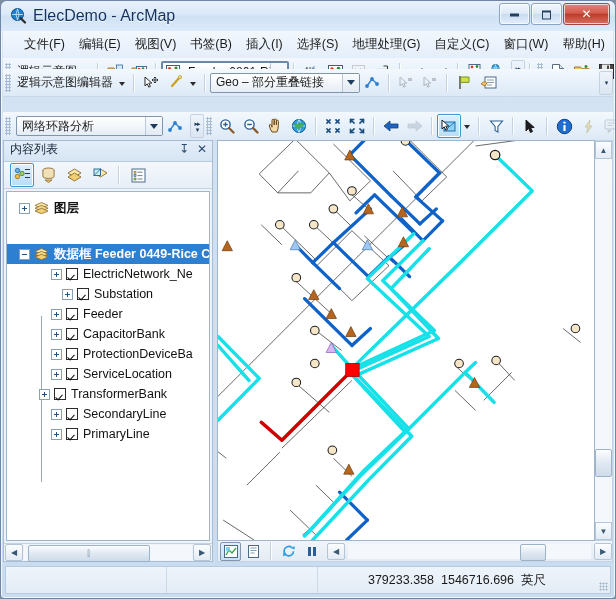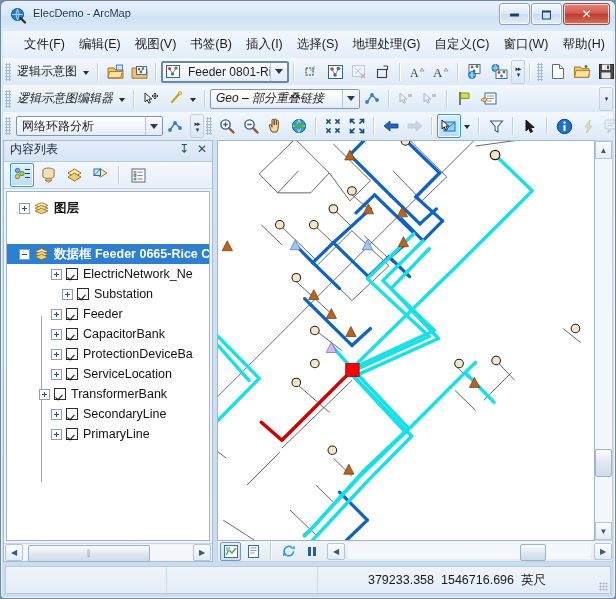--- a/index.html
+++ b/index.html
@@ -34,21 +34,21 @@
     border-radius: 6px 6px 0 0;
   }
   .title-icon {
     position: absolute;
     left: 9px; top: 6px;
     width: 17px; height: 17px;
   }
   .title-text {
     position: absolute;
     left: 32px; top: 6px;
-    font-size: 11px;
+    font-size: 16px;
     color: #12315c;
     text-shadow: 0 1px 0 rgba(255,255,255,0.9);
     white-space: nowrap;
   }
   .winbtns {
     position: absolute;
     right: 5px; top: 2px;
     display: flex;
     gap: 1px;
   }
@@ -100,21 +100,21 @@
   
   .tbrow {
     position: absolute;
     left: 2px; right: 2px;
     display: flex;
     align-items: center;
     background: linear-gradient(to bottom, #f3f8fd 0%, #e6f0fa 55%, #dde9f6 100%);
     border-bottom: 1px solid #c8d8ea;
   }
   .tb1 { top: 57px; height: 27px; }
-  .tb2 { top: 84px; height: 27px; font-style: italic; }
+  .tb2 { top: 68px; height: 27px; }
   .tb3 { top: 111px; height: 28px; }
 
   .grip {
     width: 6px; height: 18px;
     margin: 0 3px 0 2px;
     flex: none;
     background-image: radial-gradient(circle, #9db2c9 1px, transparent 1.2px);
     background-size: 3px 3px;
     opacity: .85;
   }
@@ -927,21 +927,21 @@
 
           <div class="tnode sel bold" style="padding-left:12px;">
             <span class="expander"></span>
             <span class="layers-icon">
               <svg width="15" height="12" viewBox="0 0 15 12">
                 <path d="M7.5 0.6 L14 3.4 L7.5 6.2 L1 3.4 z" fill="#ffe9a8" stroke="#8a6a2a" stroke-width=".8"></path>
                 <path d="M7.5 3.4 L14 6.2 L7.5 9 L1 6.2 z" fill="#f7dd92" stroke="#8a6a2a" stroke-width=".8"></path>
                 <path d="M7.5 6.2 L14 9 L7.5 11.8 L1 9 z" fill="#f2cf72" stroke="#8a6a2a" stroke-width=".8"></path>
               </svg>
             </span>
-            <span class="lbl">数据框 Feeder 0665-Rice C</span>
+            <span class="lbl">数据框 Feeder 0449-Rice C</span>
           </div>
 
 
           <div class="tree-line" style="left:34px; top:124px; width:1px; height:166px;"></div>
 
           <div class="tnode" style="padding-left:44px;">
             <span class="expander plus"></span>
             <span class="chk"></span>
             <span class="lbl">ElectricNetwork_Ne</span>
           </div>

